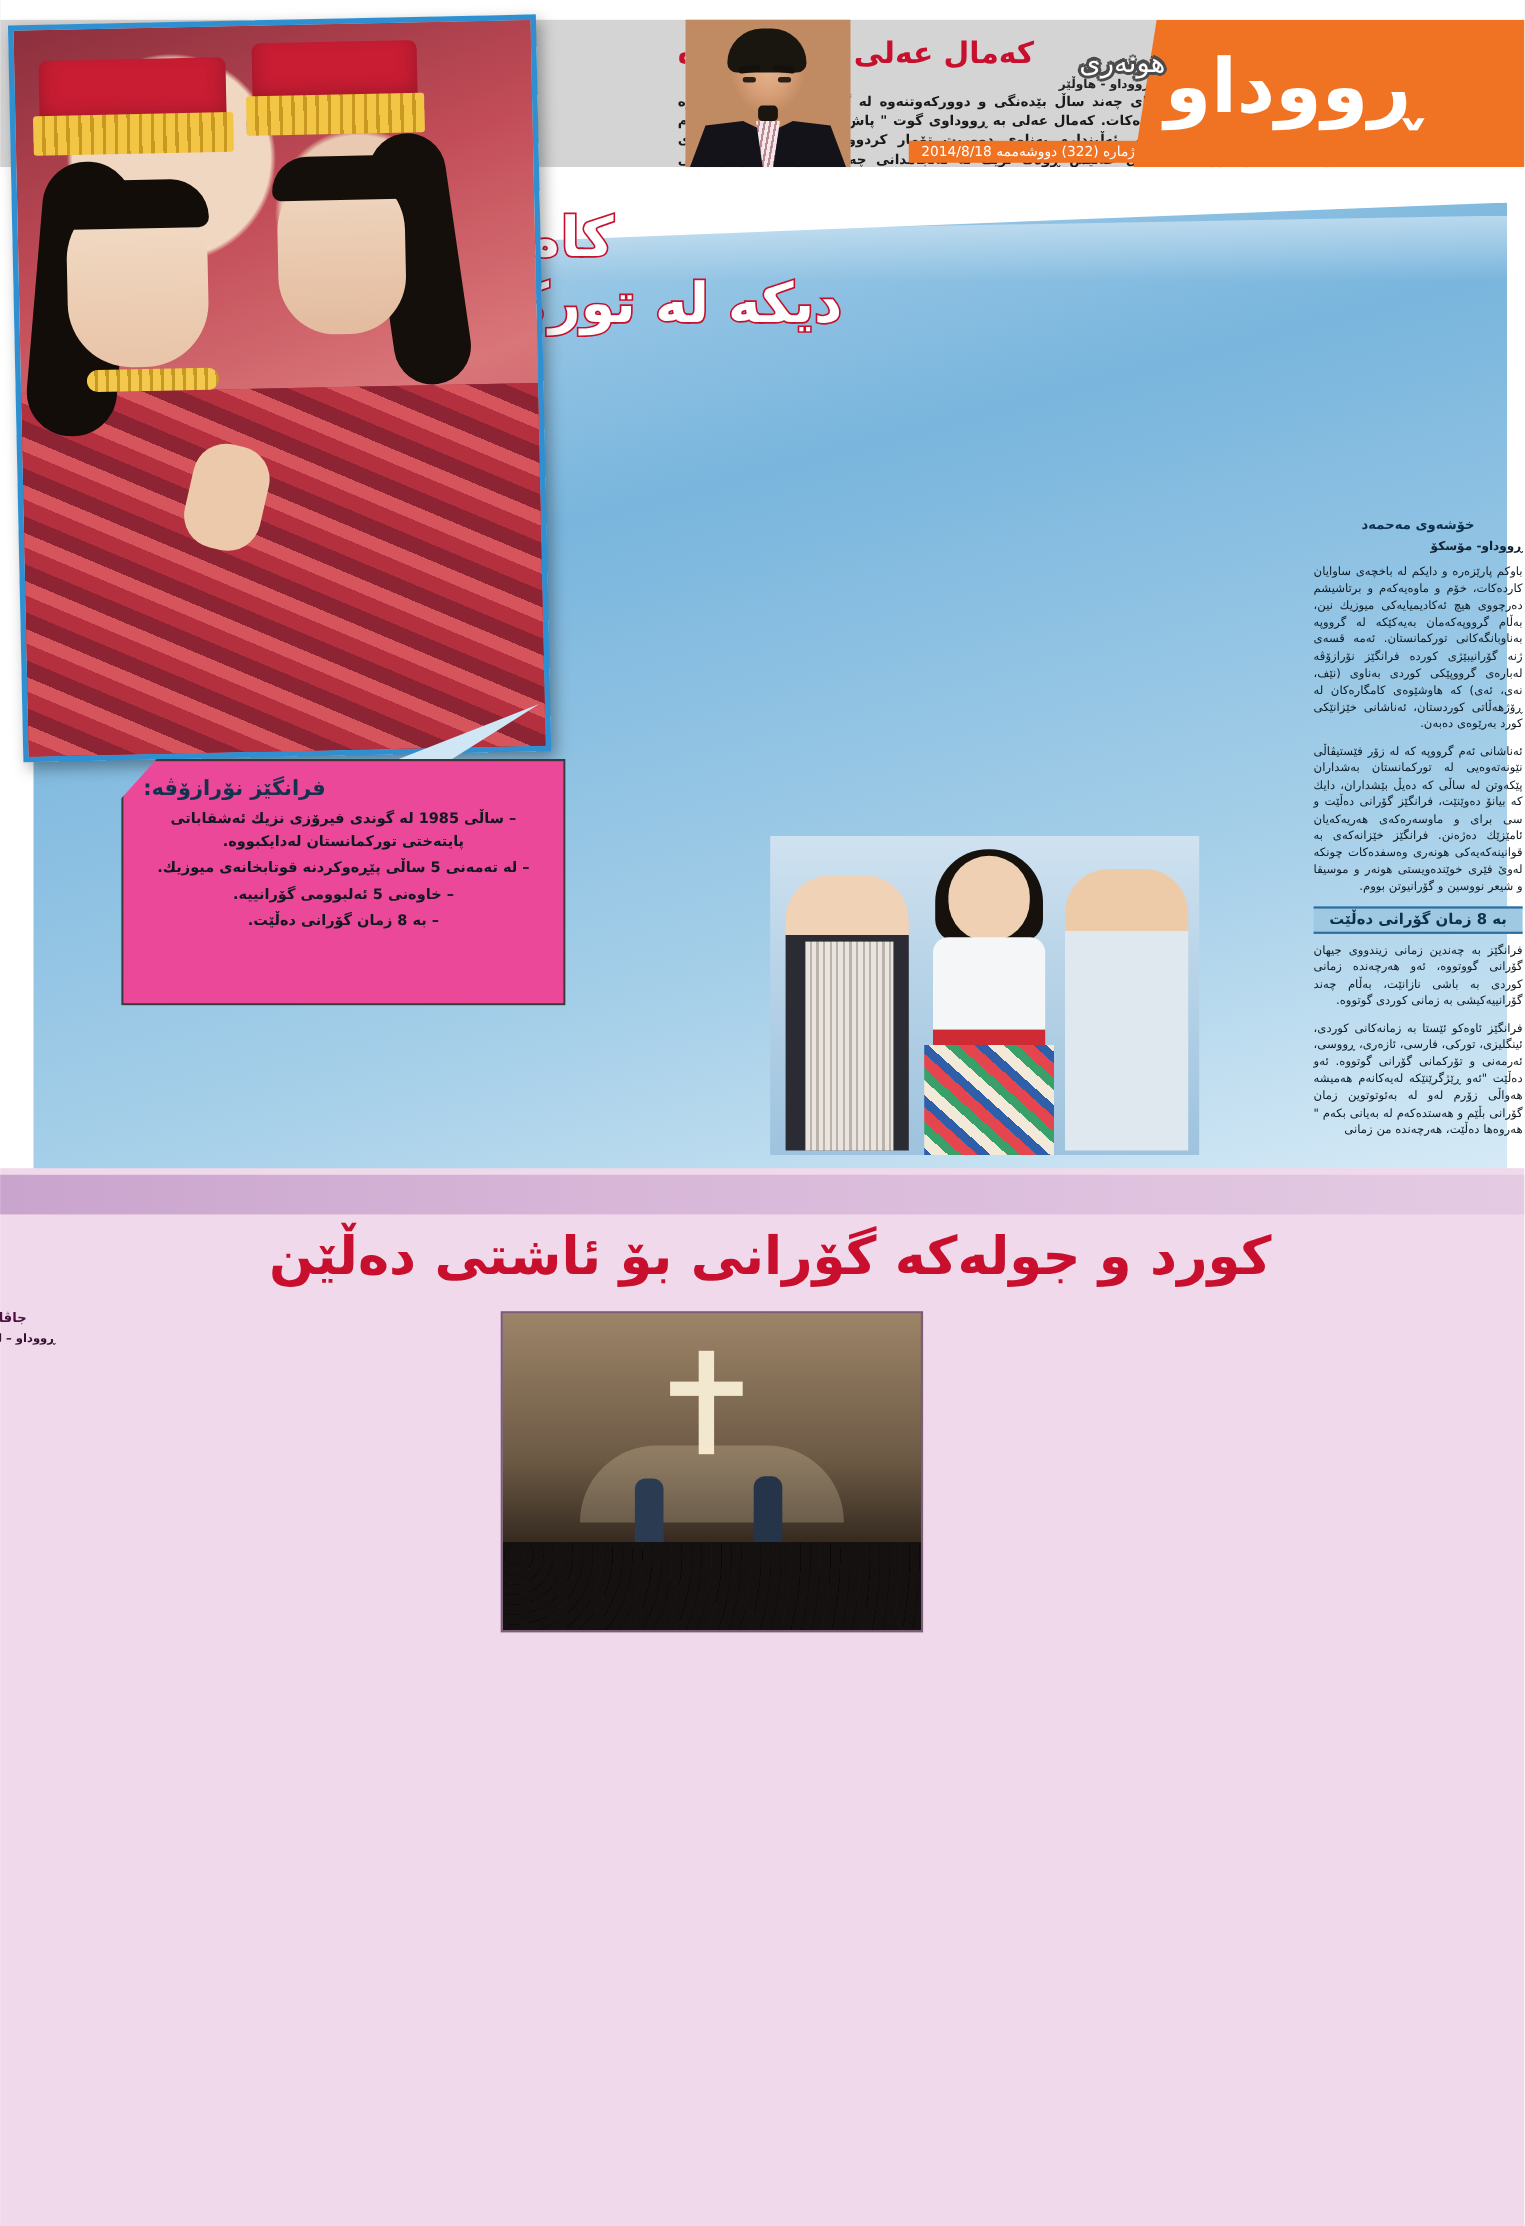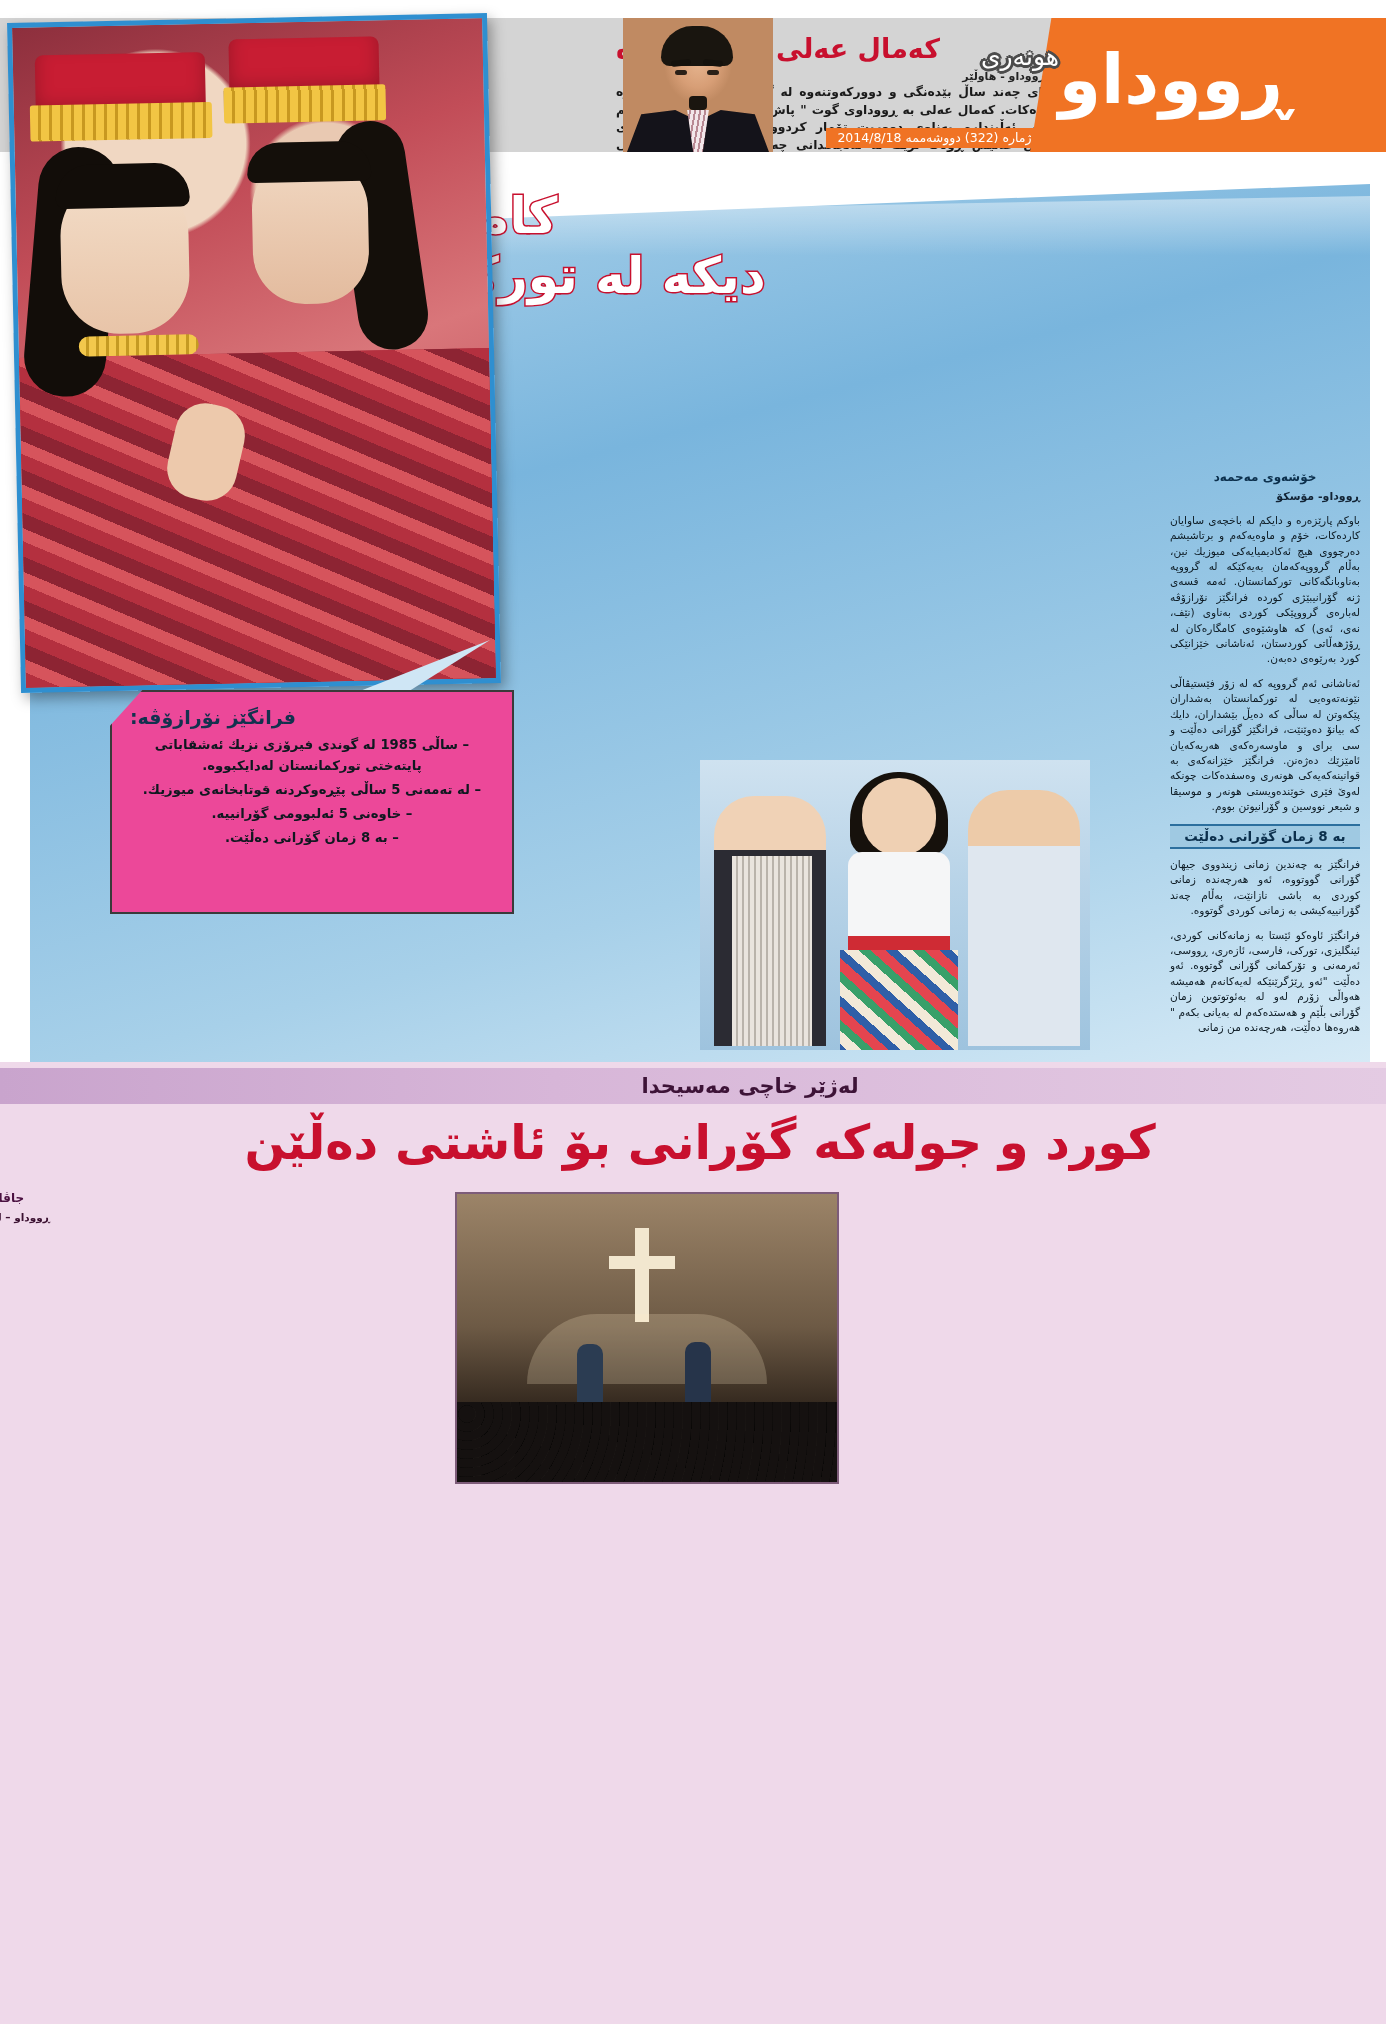--- a/index.html
+++ b/index.html
@@ -147,21 +147,21 @@
     margin:0;padding:14px 18px 6px 18px;text-align:left;
     font-size:19px;color:#12324e;font-weight:bold;
   }
   .factbox ul{margin:0;padding:0 18px 0 18px;list-style:none;}
   .factbox li{
     font-size:13.2px;line-height:21px;color:#101820;text-align:center;
     padding:0;margin:0 0 3px 0;font-weight:bold;
   }
 
   
-  .a1-cols{position:absolute;left:500px;top:470px;width:860px;height:560px;}
+  .a1-cols{position:absolute;left:524px;top:470px;width:860px;height:560px;}
   .col{position:absolute;top:0;width:190px;font-size:10.6px;line-height:15.4px;
        text-align:justify;color:#0d1b24;direction:rtl;}
   .col p{margin:0 0 9px 0;}
   .col .sub{
     display:block;background:#9fc9e2;border-top:2px solid #2c6f9e;border-bottom:2px solid #2c6f9e;
     color:#0b2f4c;font-size:13.5px;font-weight:bold;text-align:center;padding:3px 0;margin:6px 0 8px 0;
   }
   .col .byline{font-weight:bold;font-size:12px;color:#0b2f4c;text-align:center;display:block;margin-bottom:4px;}
   .col .byline2{font-weight:bold;font-size:11px;color:#123; display:block;margin-bottom:8px;}
   .c1{right:0px;}     
@@ -328,21 +328,20 @@
       <div class="hd"></div>
       <div class="top"></div>
       <div class="belt"></div>
       <div class="skirt"></div>
     </div>
     <div class="pb-man2"></div>
   </div>
 
   <div class="art2"></div>
   <div class="a2-kicker-band"></div>
-  <div class="a2-kicker">لەژێر خاچی مەسیحدا</div>
   <div class="a2-title">كورد و جولەكە گۆرانی بۆ ئاشتی دەڵێن</div>
 
   <div class="a2-body">
     <div class="pcol p1"></div>
     <div class="pcol p2"></div>
     <div class="pcol p3"></div>
     <div class="pcol p5">
       <span class="byline">جاڤا تایسن</span>
       <span class="byline2">ڕووداو – لۆس ئەنجلس</span>
     </div>

